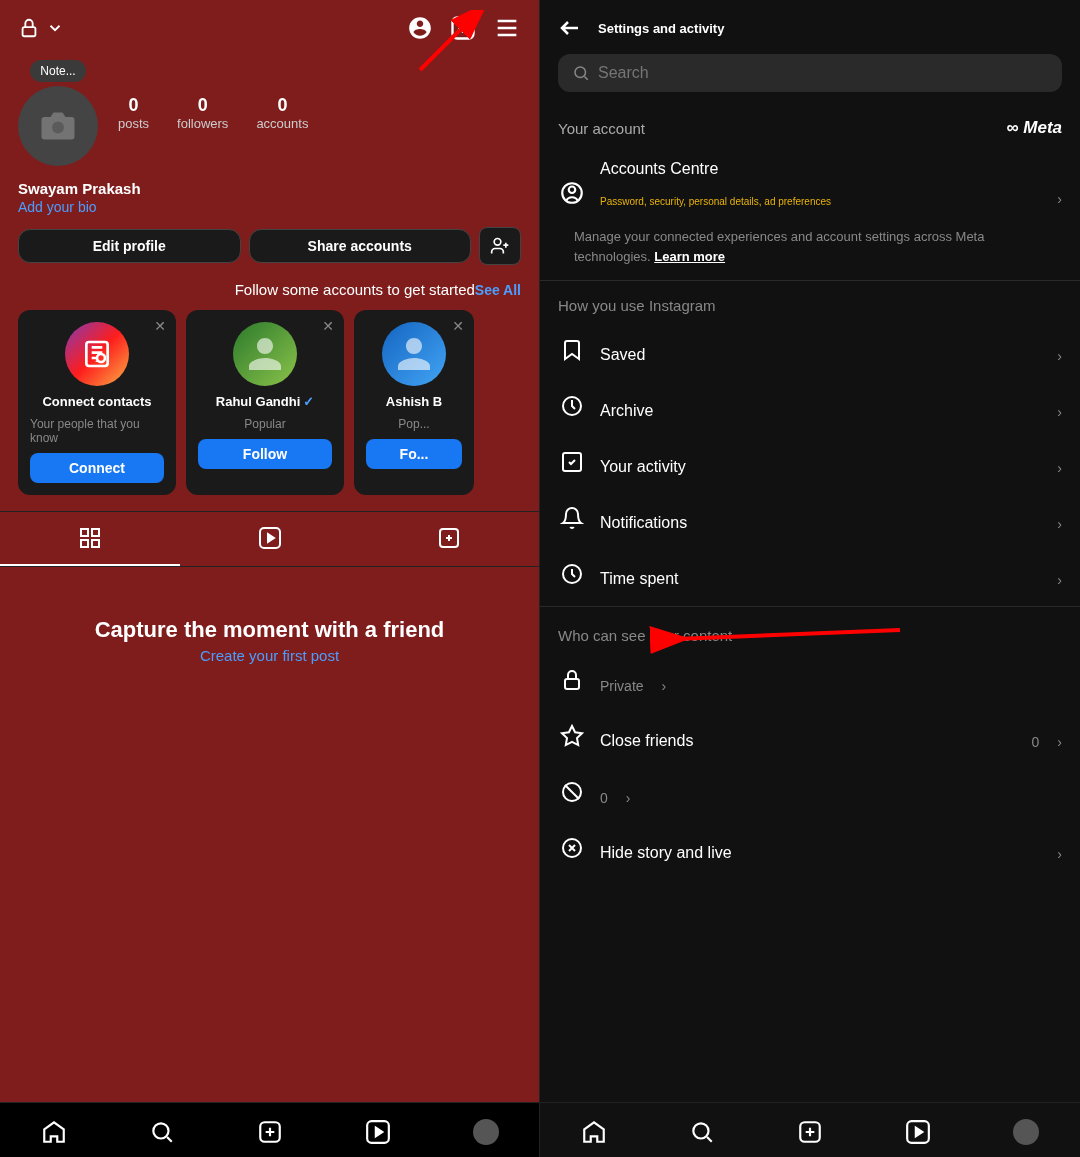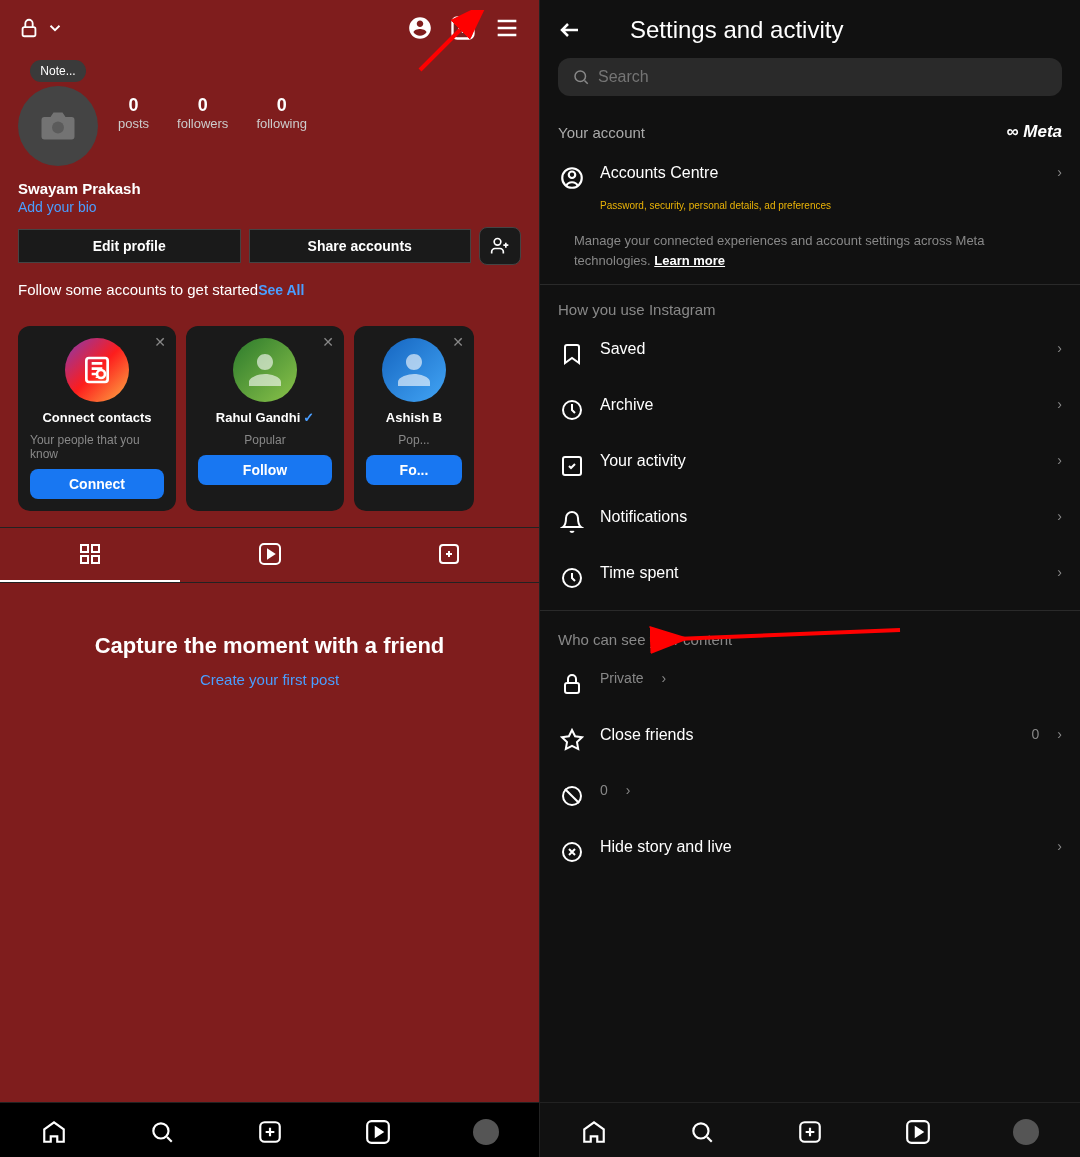--- a/index.html
+++ b/index.html
@@ -113,43 +113,43 @@
       display: flex;
       gap: 8px;
       padding: 0 18px 16px;
       align-items: center;
     }
     .btn-outline {
       flex: 1;
       background: #1a1a1a;
       border: 1px solid #444;
       color: #fff;
-      border-radius: 0;
+      border-radius: 12px;
       padding: 8px 14px;
       font-size: 14px;
       font-weight: 600;
       cursor: pointer;
     }
     .btn-person {
       background: #1a1a1a;
       border: 1px solid #444;
       color: #fff;
       border-radius: 8px;
       padding: 8px 10px;
       cursor: pointer;
       display: flex;
       align-items: center;
     }
 
     
     .follow-header {
       display: flex;
-      justify-content: flex-start;
-      align-items: center;
-      padding: 0 18px 28px;
+      justify-content: flex-end;
+      align-items: center;
+      padding: 0 18px 12px;
     }
     .follow-header-text { font-size: 15px; font-weight: 400; color: #fff; }
     .see-all { color: #4a9eff; font-size: 14px; font-weight: 600; cursor: pointer; }
 
     .suggestions-row {
       display: flex;
       gap: 10px;
       padding: 0 18px 16px;
       overflow: hidden;
     }
@@ -246,21 +246,21 @@
     .tab-item.active {
       border-bottom: 2px solid #fff;
     }
 
     
     .main-content {
       display: flex;
       flex-direction: column;
       align-items: center;
       padding: 50px 32px 20px;
-      gap: 12px;
+      gap: 4px;
     }
     .main-title {
       font-size: 22px;
       font-weight: 700;
       text-align: center;
     }
     .main-subtitle {
       color: #4a9eff;
       font-size: 15px;
       cursor: pointer;
@@ -304,23 +304,22 @@
     }
 
     
     .right-topbar {
       display: flex;
       align-items: center;
       gap: 16px;
       padding: 16px 18px 14px;
     }
     .right-title {
-      font-size: 24px;
-      font-weight: 400;
-      margin-left: 32px;
+      font-size: 13px;
+      font-weight: 700;
     }
 
     
     .search-bar {
       margin: 0 18px 16px;
       background: #2a2a2a;
       border-radius: 12px;
       display: flex;
       align-items: center;
       gap: 8px;
@@ -340,21 +339,21 @@
       display: flex;
       justify-content: space-between;
       align-items: center;
       padding: 10px 18px 8px;
     }
     .section-title { font-size: 15px; color: #aaa; }
 
     
     .settings-item {
       display: flex;
-      align-items: flex-start;
+      align-items: flex-end;
       padding: 14px 18px;
       cursor: pointer;
       gap: 14px;
     }
     .settings-icon {
       width: 28px;
       height: 28px;
       display: flex;
       align-items: center;
       justify-content: center;
@@ -464,21 +463,21 @@
         <div class="stat-item">
           <span class="stat-number">0</span>
           <span class="stat-label">posts</span>
         </div>
         <div class="stat-item">
           <span class="stat-number">0</span>
           <span class="stat-label">followers</span>
         </div>
         <div class="stat-item">
           <span class="stat-number">0</span>
-          <span class="stat-label">following</span>
+          <span class="stat-label">accounts</span>
         </div>
       </div>
     </div>
 
     <div class="user-info">
       <div class="username">Swayam Prakash</div>
       <div class="add-bio">Add your bio</div>
     </div>
 
     <div class="action-buttons">

